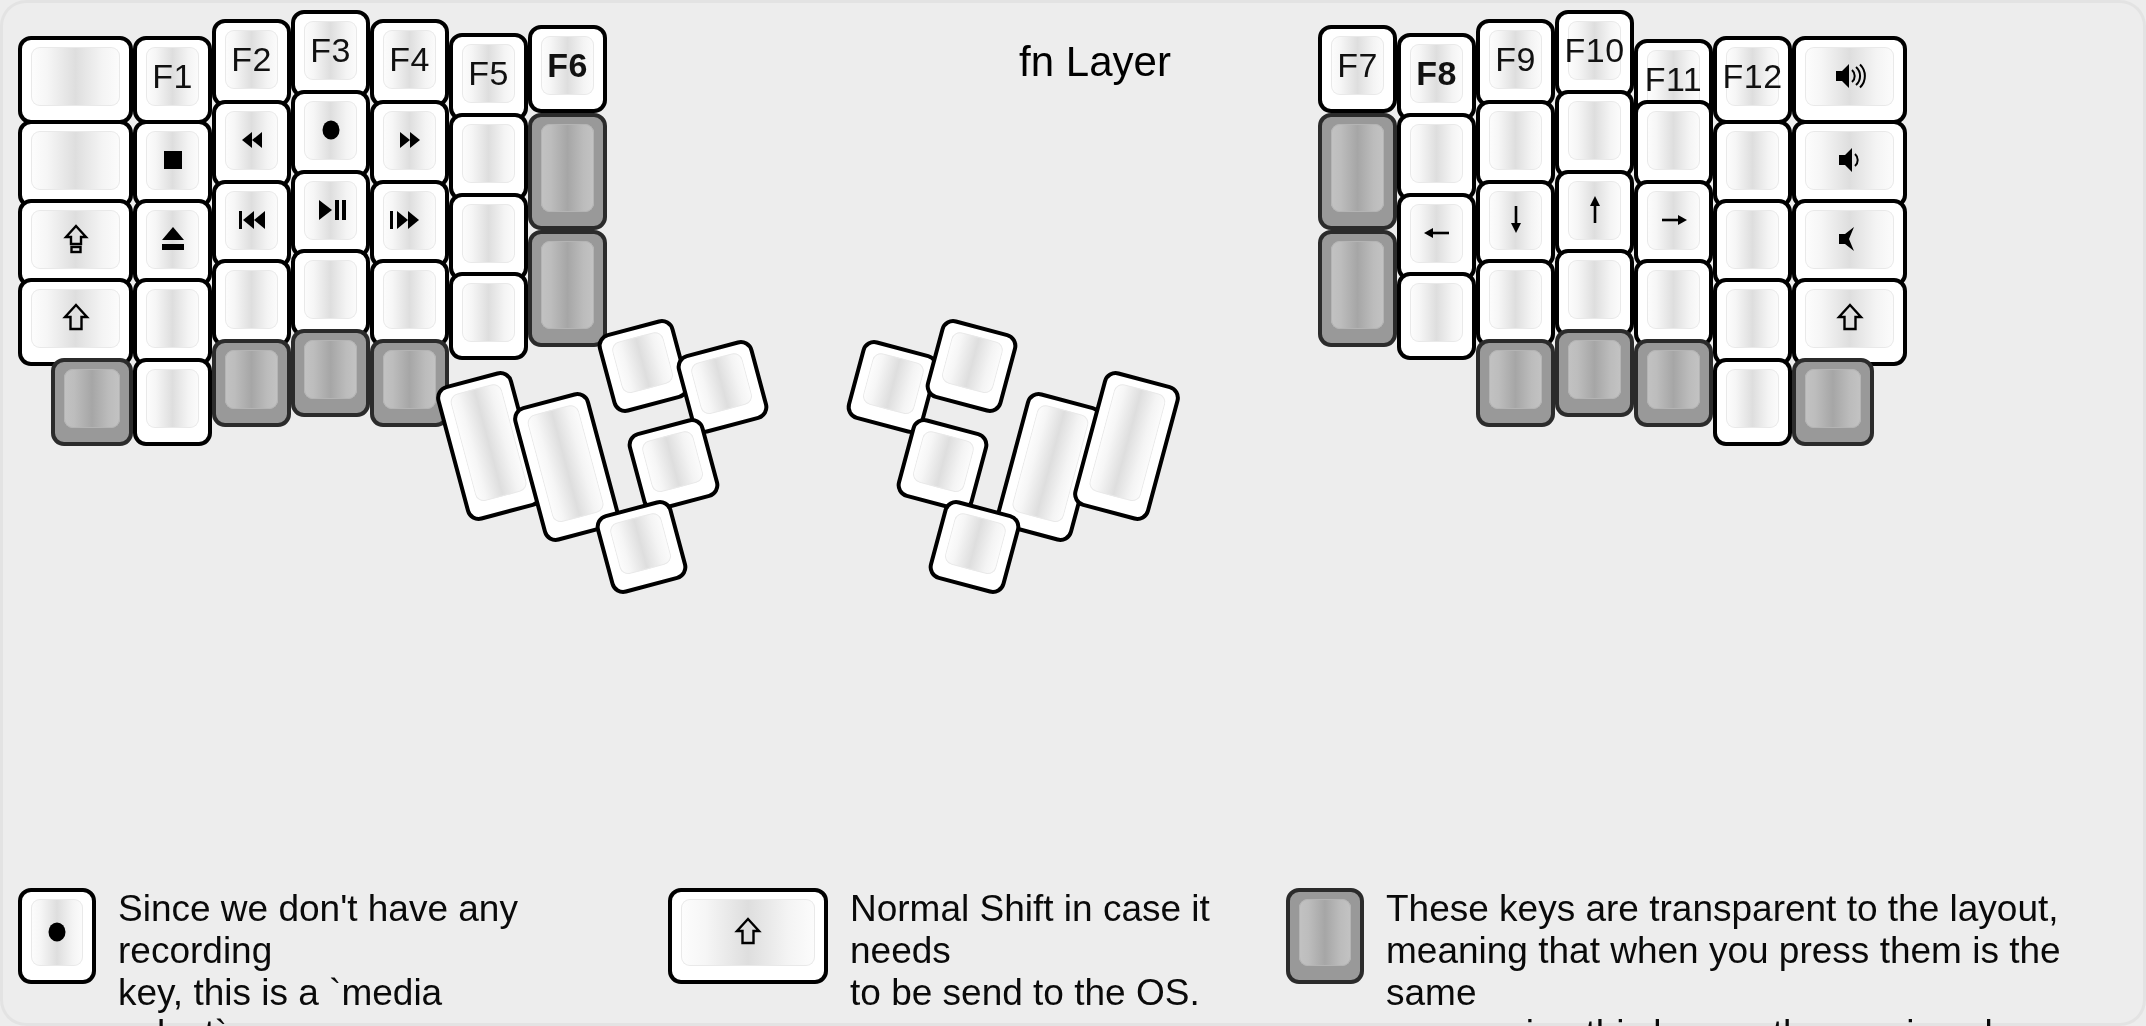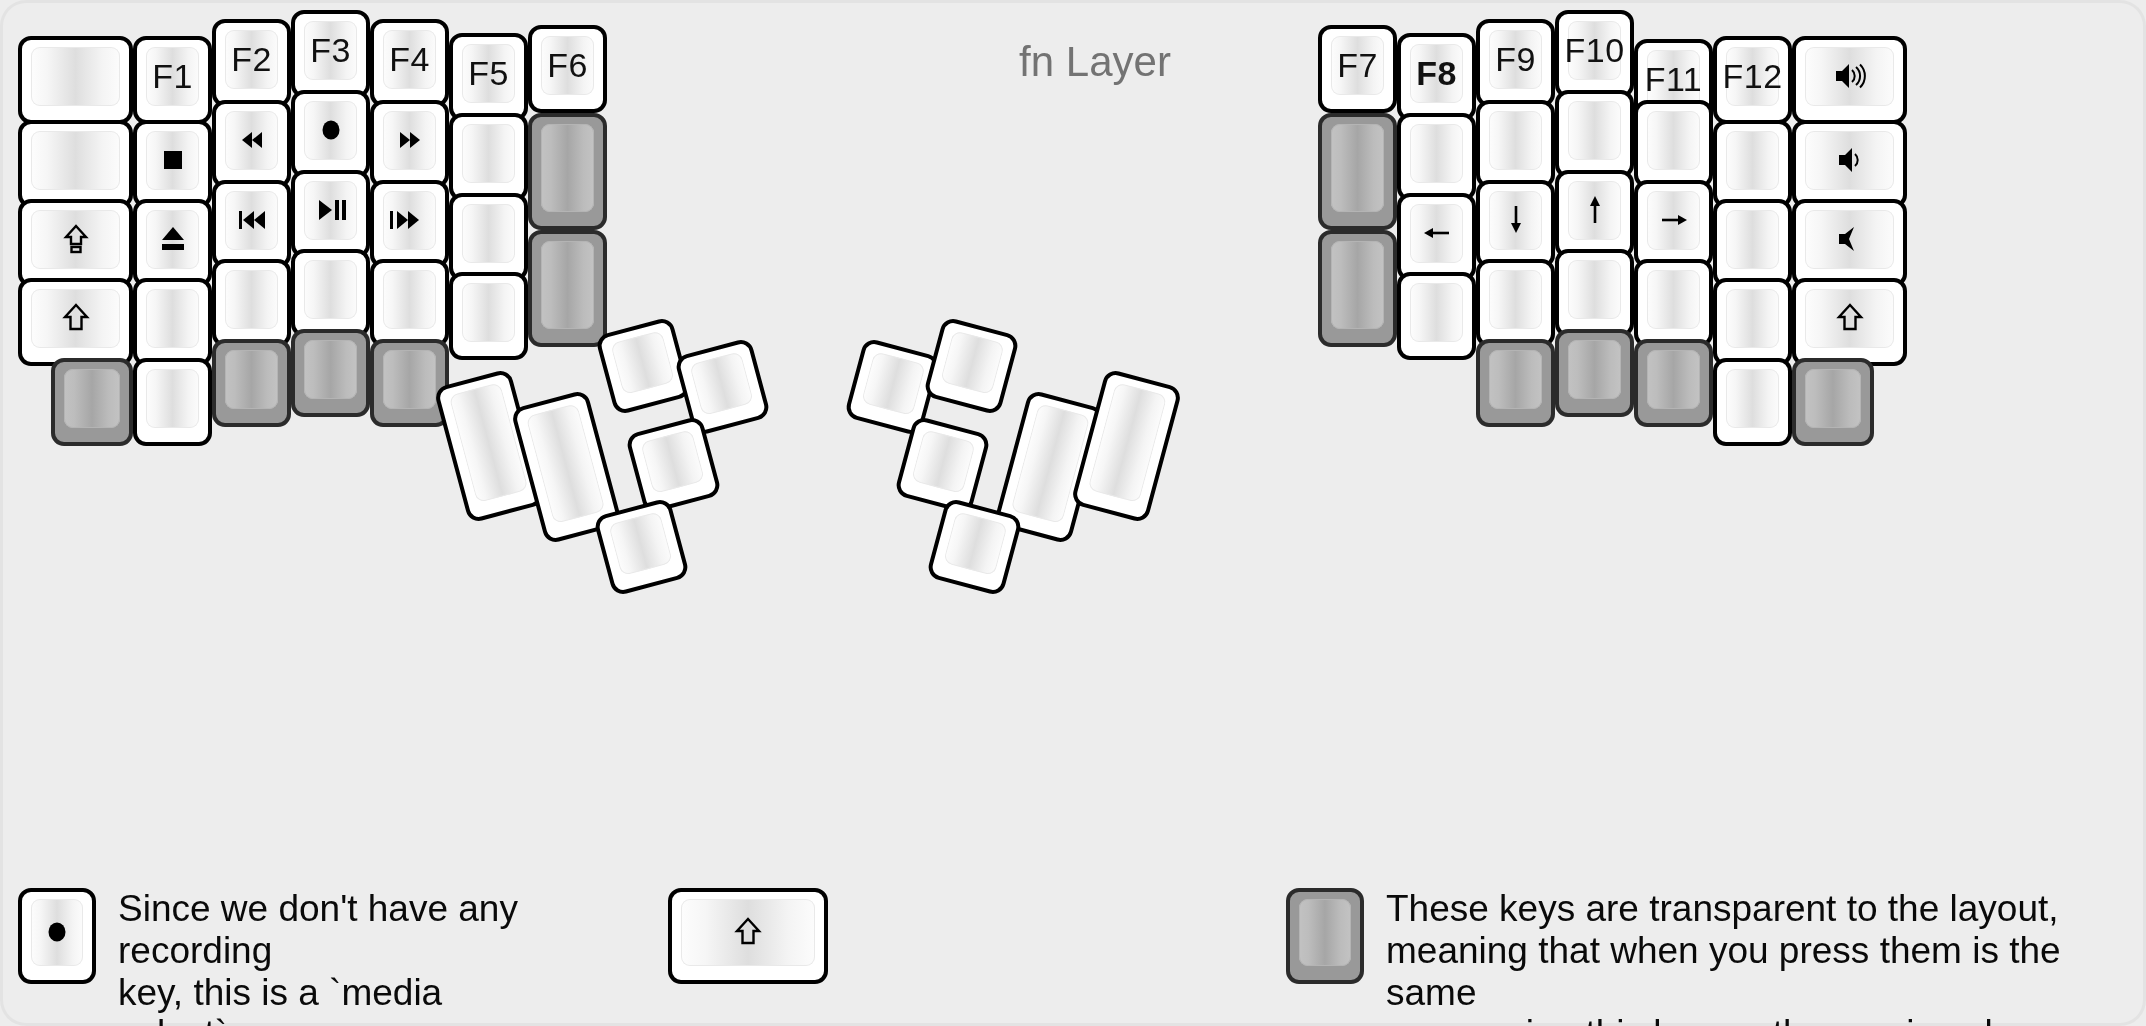--- a/index.html
+++ b/index.html
@@ -53,21 +53,21 @@
   }
 
   
   .key.rot{transform-origin:center center;}
 
   
   #title{
     position:absolute;
     left:930px;top:38px;width:330px;
     text-align:center;
-    font-size:42px;color:#737373;
+    font-size:42px;color:#000000;
   }
 
   
   .legend-item{position:absolute;display:flex;align-items:flex-start;}
   .legend-key{
     position:relative;flex:0 0 auto;
     box-sizing:border-box;
     border:4px solid #000;border-radius:13px;background:#fff;
     display:flex;align-items:center;justify-content:center;
   }
@@ -244,21 +244,21 @@
       </div>
       <div class="key" style="left: 449px; top: 113px; width: 79px; height: 88px;">
         <div class="cap"></div>
       </div>
       <div class="key" style="left: 449px; top: 193px; width: 79px; height: 88px;">
         <div class="cap"></div>
       </div>
       <div class="key" style="left: 449px; top: 272px; width: 79px; height: 88px;">
         <div class="cap"></div>
       </div>
-      <div class="key" style="left: 528px; top: 25px; width: 79px; height: 88px;">
+      <div class="key" style="left: 528px; top: 25px; width: 79px; height: 88px; font-weight: bold;">
         <div class="cap"></div>
         <span class="lbl">F6</span>
       </div>
       <div class="key trans" style="left: 528px; top: 113px; width: 79px; height: 117px;">
         <div class="cap"></div>
       </div>
       <div class="key trans" style="left: 528px; top: 230px; width: 79px; height: 117px;">
         <div class="cap"></div>
       </div>
       <div class="key rot" style="left: 450px; top: 376px; width: 79px; height: 140px; transform: rotate(-15deg);">
@@ -477,20 +477,22 @@
       </div>
       <div class="legend-item" style="left: 668px; top: 888px;">
         <div class="legend-key" style="width: 160px; height: 96px;">
           <div class="cap"></div>
           <span class="lbl">
             <svg viewBox="0 0 40 40" width="40" height="40" aria-hidden="true">
               <path d="M20 7 L31 19 L25.5 19 L25.5 31 L14.5 31 L14.5 19 L9 19 Z" fill="none" stroke="#000" stroke-width="2.4"></path>
             </svg>
           </span>
         </div>
+        <div class="legend-text" style="width: 420px;">Normal Shift in case it needs
+to be send to the OS.</div>
       </div>
       <div class="legend-item" style="left: 1286px; top: 888px;">
         <div class="legend-key trans" style="width: 78px; height: 96px;">
           <div class="cap"></div>
         </div>
         <div class="legend-text" style="width: 760px;">These keys are transparent to the layout,
 meaning that when you press them is the same
 as pressing this key on the previous layer.</div>
       </div>
     </div>

